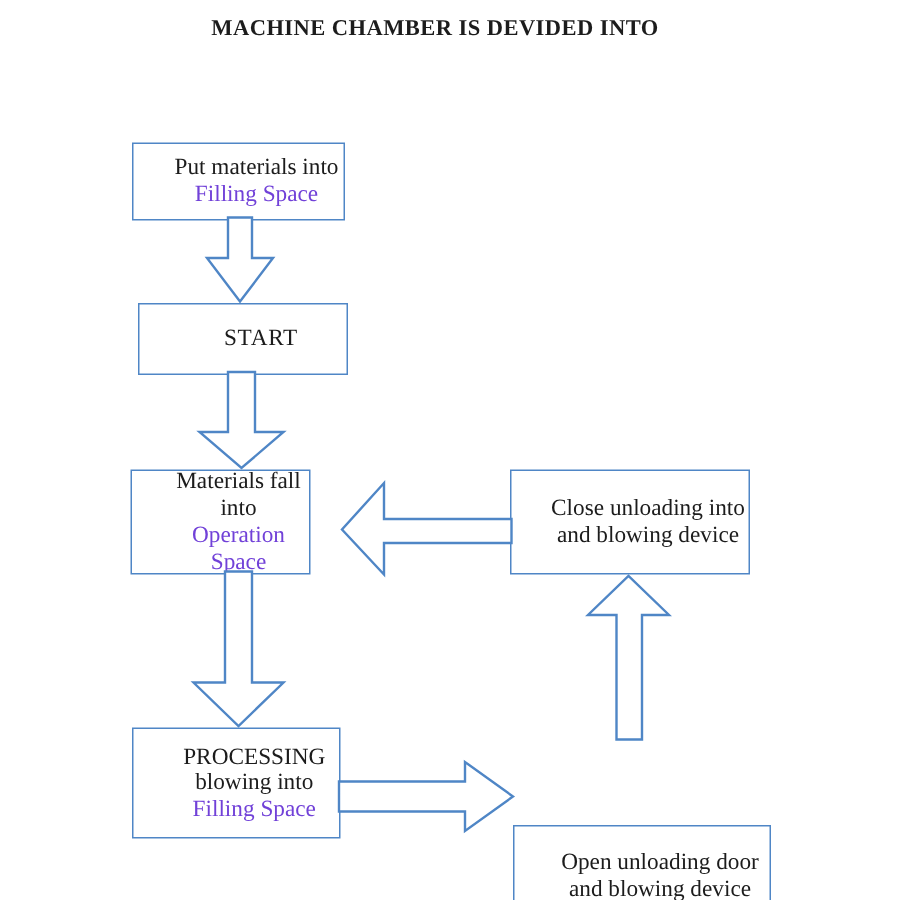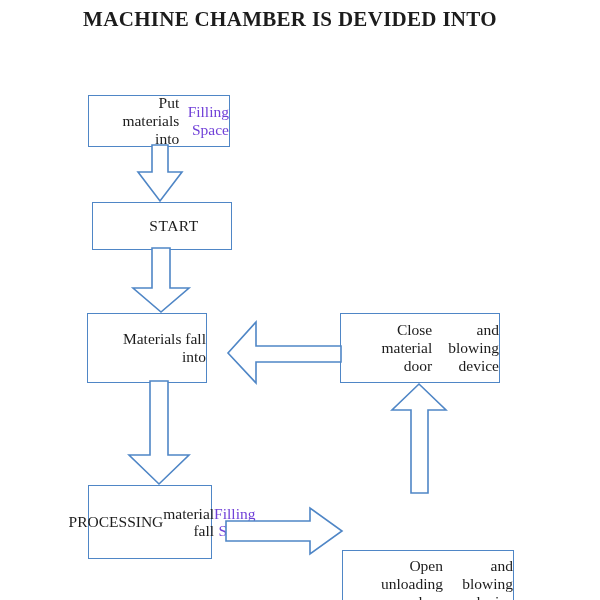--- a/index.html
+++ b/index.html
@@ -12,36 +12,36 @@
   body{
     width:600px;height:600px;
     background:var(--bg);
     font-family:"Liberation Serif", serif;
     position:relative;
     overflow:hidden;
   }
   .canvas{position:absolute;left:0;top:0;width:600px;height:600px;}
   .title{
     position:absolute;left:75px;top:10px;width:430px;
-    text-align:center;font-size:21px;line-height:19px;
+    text-align:center;font-size:15px;line-height:19px;
     font-weight:bold;letter-spacing:0.3px;color:var(--text);
   }
   .box{
     position:absolute;box-sizing:border-box;
     border:1.5px solid var(--line);
     background:#ffffff;
-    display:flex;justify-content:center;align-items:center;
-    text-align:right;font-size:15.5px;line-height:18px;color:var(--text);padding-left:24px;
+    display:flex;flex-direction:column;justify-content:center;align-items:center;
+    text-align:center;font-size:15.5px;line-height:18px;color:var(--text);padding-left:24px;
   }
   .box .hl{color:var(--accent);font-weight:normal;}
   .box-put        {left:88px; top:95px;  width:142px;height:52px;}
   .box-start      {left:92px; top:202px; width:140px;height:48px;letter-spacing:0.5px;}
   .box-materials  {left:87px; top:313px; width:120px;height:70px;}
   .box-close      {left:340px;top:313px; width:160px;height:70px;}
-  .box-processing {left:88px; top:485px; width:124px;height:74px;line-height:17.5px;}
+  .box-processing {left:88px; top:485px; width:139px;height:74px;line-height:17.5px;}
   .box-open       {left:342px;top:507px; width:172px;height:68px;margin-top:43px;}
   svg.arrows{position:absolute;left:0;top:0;width:600px;height:600px;}
   svg.arrows polygon{fill:#ffffff;stroke:var(--line);stroke-width:1.6;stroke-linejoin:miter;}
 </style>
 </head>
 <body>
 
 <div class="canvas">
 
   <div class="title">
@@ -52,30 +52,31 @@
     <div>Put materials into</div>
     <div class="hl">Filling Space</div>
   </div>
 
   <div class="box box-start">
     <div>START</div>
   </div>
 
   <div class="box box-materials">
     <div>Materials fall into</div>
+    <div class="hl">Operation Space</div>
   </div>
 
   <div class="box box-close">
-    <div>Close material door</div>
+    <div>Close unloading into</div>
     <div>and blowing device</div>
   </div>
 
   <div class="box box-processing">
     <div>PROCESSING</div>
-    <div>material fall</div>
+    <div>blowing into</div>
     <div class="hl">Filling Space</div>
   </div>
 
   <div class="box box-open">
     <div>Open unloading door</div>
     <div>and blowing device</div>
   </div>
 
   <svg class="arrows" viewBox="0 0 600 600" aria-hidden="true">
     <polygon points="152,145 168,145 168,172 182,172 160,201 138,172 152,172"></polygon>

